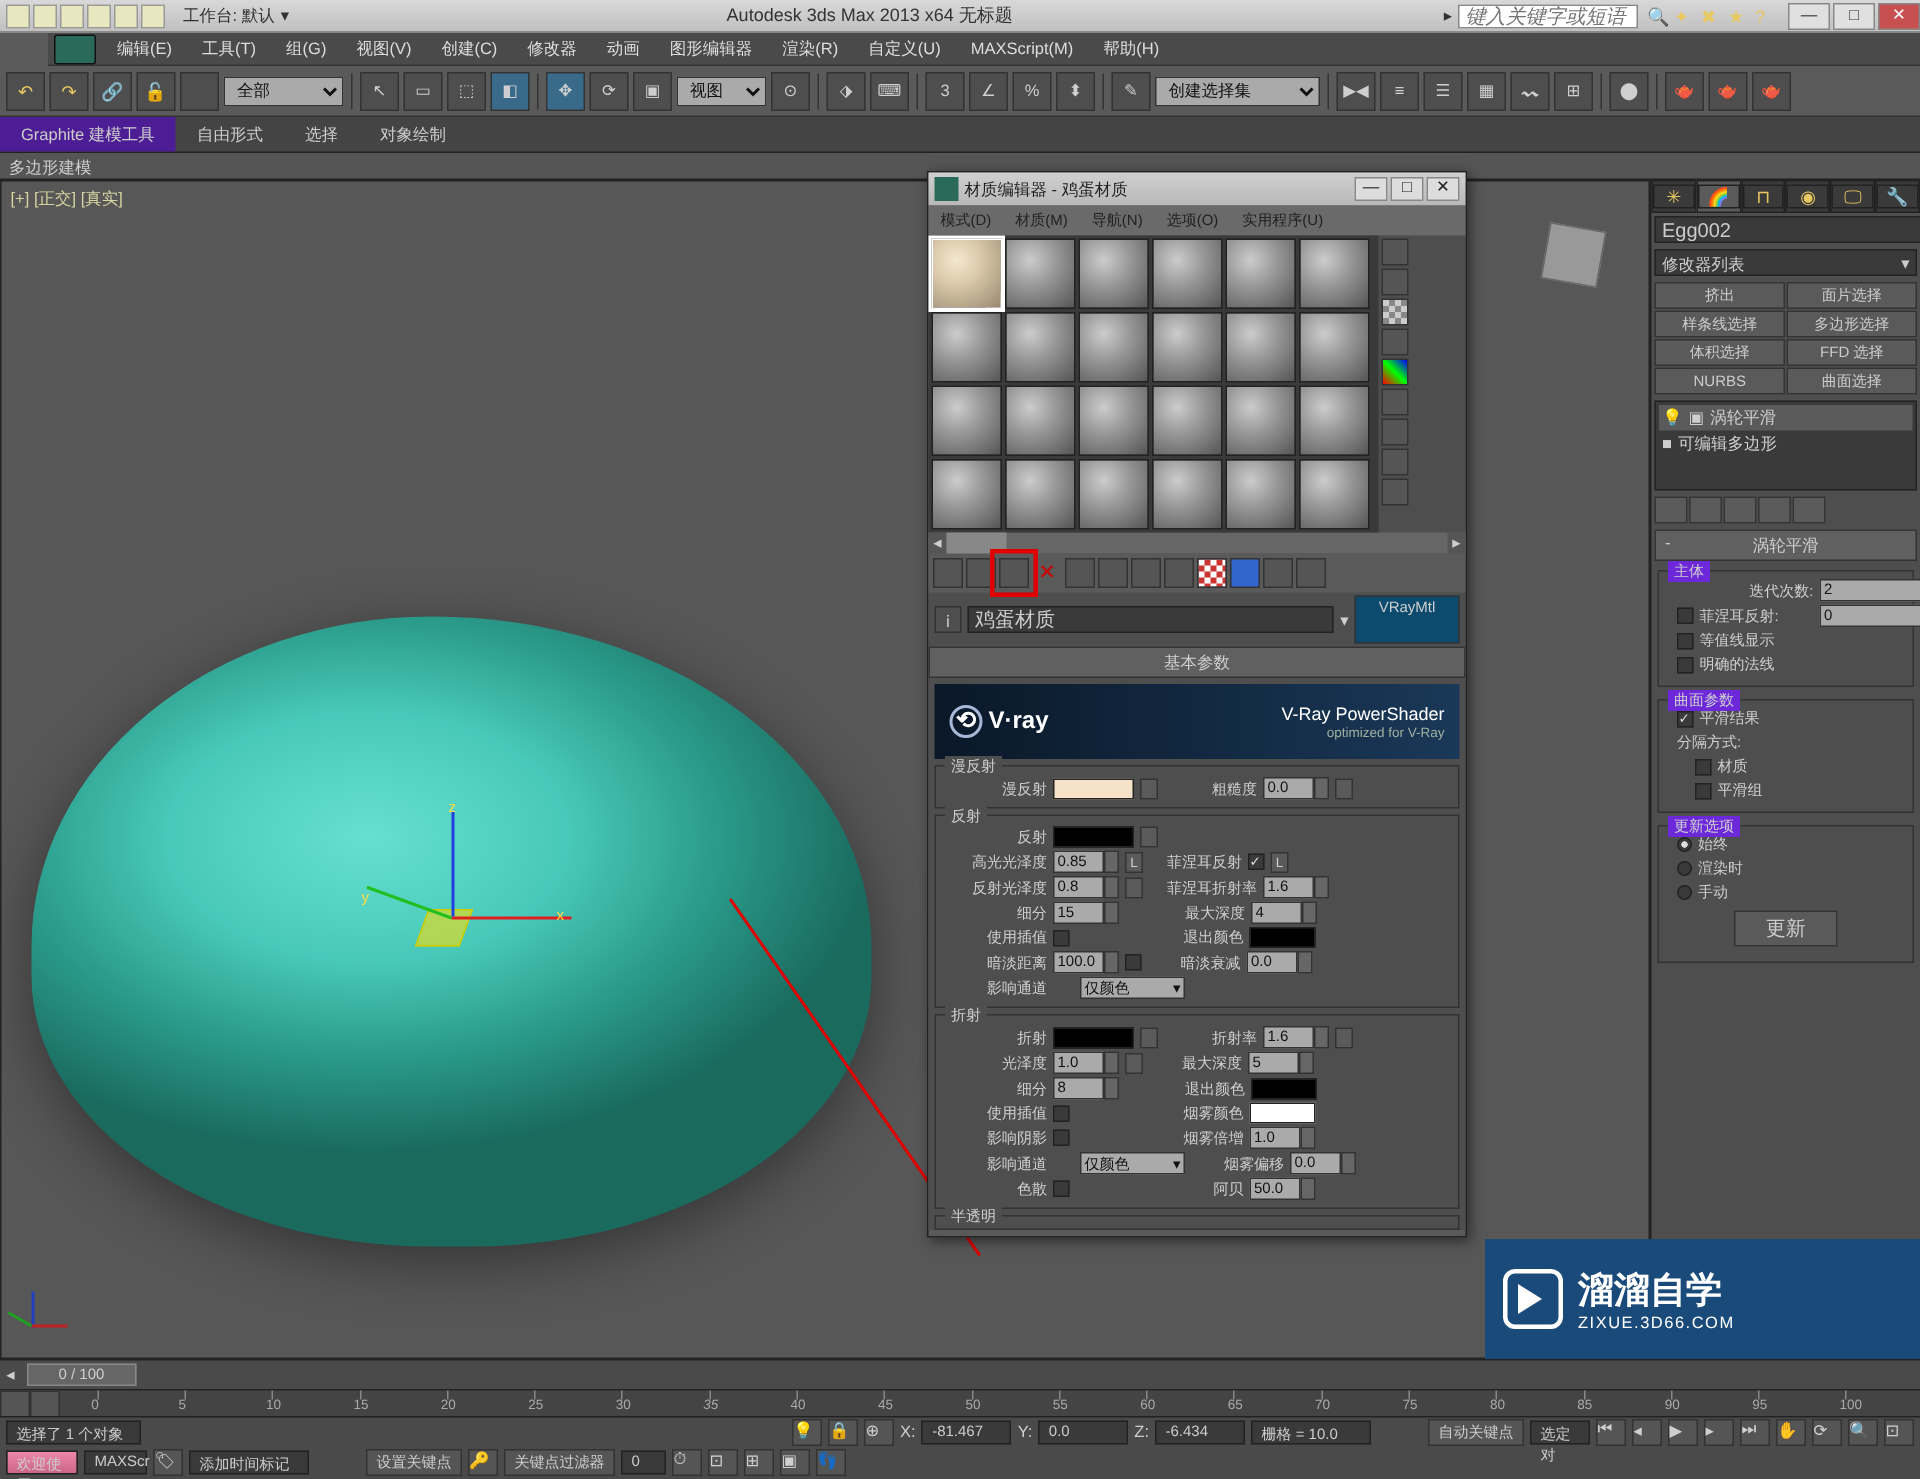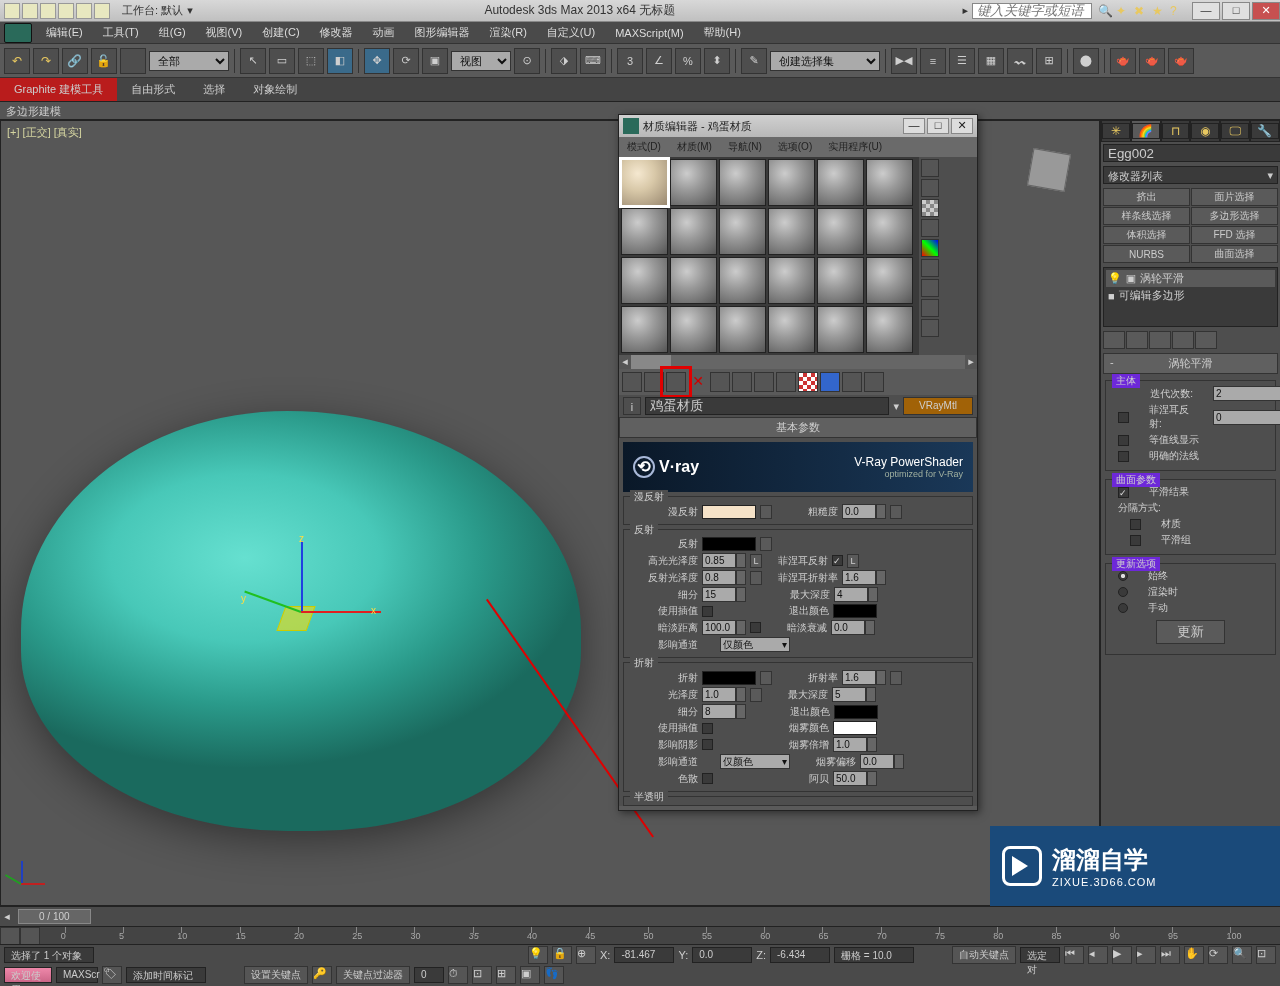--- a/index.html
+++ b/index.html
@@ -12,35 +12,35 @@
 .titlebar .ws-label { margin-left:8px; color:#333; font-size:11px; }
 .titlebar .app-title { color:#333; font-size:12px; text-align:center; flex:1; }
 .titlebar .help-search { background:#fff; border:1px solid #888; width:120px; height:16px; color:#999; padding:0 4px; font-style:italic; }
 .titlebar .help-icons { display:flex; gap:4px; padding:0 6px; }
 .titlebar .help-icons span { width:14px; height:14px; }
 .titlebar .winbtns { display:flex; }
 .titlebar .winbtns div { width:28px; height:18px; background:#e0e0e0; border:1px solid #888; margin-left:2px; text-align:center; line-height:14px; color:#333; font-size:11px; }
 .titlebar .winbtns .close { background:#c75050; color:#fff; }
 
 
-.menubar { height:22px; background:#4a4a4a; display:flex; align-items:center; border-bottom:1px solid #333; }
+.menubar { height:22px; background:#4a4a4a; display:flex; align-items:center; border-bottom:1px solid #333;margin-left:32px; }
 .menubar .app-icon { width:28px; height:20px; background:#2a6a5a; border:1px solid #111; margin:0 4px; border-radius:2px; }
 .menubar span { padding:0 10px; color:#ddd; cursor:default; }
 
 
 .maintb { height:34px; background:#5a5a5a; display:flex; align-items:center; gap:3px; padding:0 4px; border-bottom:1px solid #333; }
 .tbbtn { width:26px; height:26px; background:#4e4e4e; border:1px solid #333; display:flex; align-items:center; justify-content:center; }
 .tbbtn.active { background:#3a6a8a; }
 .tbsep { width:1px; height:24px; background:#333; margin:0 2px; }
 .tb-select { height:20px; background:#aaa; border:1px solid #333; color:#111; padding:0 4px; font-size:11px; }
 
 
 .ribbon { height:24px; background:#444; border-bottom:1px solid #222; display:flex; }
 .ribbon .tab { padding:4px 14px; color:#ccc; }
-.ribbon .tab.active { background:#b91c1c; }
+.ribbon .tab.active { background:#4c1d95; }
 .ribbon2 { height:18px; background:#555; border-bottom:1px solid #222; padding:2px 6px; color:#ccc; font-size:11px; }
 
 
 .main { position:absolute; top:120px; left:0; right:0; bottom:80px; display:flex; }
 .viewport { flex:1; background:#575757; position:relative; border:1px solid #222; overflow:hidden; }
 .viewport .vlabel { position:absolute; top:4px; left:6px; color:#d4d4a0; font-size:11px; }
 .egg { position:absolute; left:20px; top:290px; width:560px; height:420px; background:radial-gradient(ellipse 60% 50% at 40% 35%, #66e0d0 0%, #48c8b8 40%, #2a9a8a 70%, #1a6a5e 100%); border-radius:50% 55% 50% 50% / 55% 55% 45% 45%; filter:drop-shadow(0 10px 20px rgba(0,0,0,.4)); }
 .gizmo { position:absolute; left:240px; top:430px; width:120px; height:120px; }
 .gizmo .axx { position:absolute; left:50%; top:50%; width:80px; height:2px; background:#e02020; transform-origin:left; }
 .gizmo .axy { position:absolute; left:50%; top:50%; width:60px; height:2px; background:#20c020; transform-origin:left; transform:rotate(200deg); }
@@ -62,21 +62,21 @@
 .cp-mod-sel { background:#3a3a3a; border:1px solid #222; color:#ccc; padding:2px 4px; margin:2px; height:18px; display:flex; justify-content:space-between; }
 .cp-btnrow { display:flex; flex-wrap:wrap; gap:1px; padding:2px; }
 .cp-btnrow button { flex:1 1 48%; height:18px; background:#5a5a5a; border:1px solid #333; color:#ccc; font-size:10px; }
 .cp-stack { background:#3a3a3a; border:1px solid #222; margin:2px; height:60px; padding:2px; }
 .cp-stack-row { display:flex; align-items:center; gap:4px; padding:1px 2px; }
 .cp-stack-row.sel { background:#5a5a5a; }
 .cp-btnbar { display:flex; gap:1px; padding:2px; }
 .cp-btnbar span { width:22px; height:18px; background:#5a5a5a; border:1px solid #333; }
 .rollout-hdr { background:#606060; border:1px solid #333; padding:2px 6px; margin:2px; text-align:center; position:relative; }
 .rollout-hdr::before { content:'-'; position:absolute; left:6px; }
-.param-row { display:flex; align-items:center; padding:1px 8px; gap:20px; }
+.param-row { display:flex; align-items:center; padding:1px 8px; gap:4px; }
 .param-row label { flex:1; text-align:right; font-size:10px; }
 .spinner { display:flex; width:50px; height:15px; }
 .spinner input { flex:1; background:#aaa; border:1px solid #333; color:#111; font-size:10px; padding:0 2px; }
 .chk { width:11px; height:11px; background:#3a3a3a; border:1px solid #222; }
 .chk.on::after { content:'✓'; color:#ddd; font-size:9px; position:relative; top:-2px; }
 .radio { width:10px; height:10px; border-radius:50%; background:#3a3a3a; border:1px solid #222; }
 .radio.on { background:radial-gradient(circle, #ddd 35%, #3a3a3a 40%); }
 .group { border:1px solid #333; margin:4px; padding:4px 4px 6px; position:relative; }
 .group .gtitle { position:absolute; top:-7px; left:6px; background:#6d28d9; padding:0 4px; font-size:10px; }
 .wide-btn { background:#5a5a5a; border:1px solid #333; color:#ccc; padding:2px 20px; margin:4px auto; display:block; }
@@ -98,21 +98,21 @@
 .slot .tri { position:absolute; bottom:0; right:0; width:0; height:0; border:5px solid transparent; border-bottom-color:#fff; border-right-color:#fff; }
 .me-sidetb { width:22px; display:flex; flex-direction:column; gap:2px; padding:2px; }
 .me-sidetb span { width:18px; height:18px; background:#555; border:1px solid #333; }
 .me-scroll { height:14px; background:#666; display:flex; }
 .me-scroll .thumb { width:40px; background:#888; }
 .me-toolbar { display:flex; gap:2px; padding:3px; background:#5a5a5a; align-items:center; }
 .me-toolbar span { width:20px; height:20px; background:#555; border:1px solid #333; }
 .me-toolbar span.del { color:#c00; font-size:14px; text-align:center; line-height:18px; border:none; background:none; }
 .me-namerow { display:flex; padding:2px 4px; gap:4px; align-items:center; }
 .me-namerow input { flex:1; background:#3a3a3a; border:1px solid #222; color:#ccc; padding:2px 4px; height:18px; }
-.me-namerow .type-btn { width:70px; height:18px; background:#a16207; border:1px solid #333; text-align:center; line-height:16px; font-size:10px; }
+.me-namerow .type-btn { width:70px; height:32px; background:#0c4a6e; border:1px solid #333; text-align:center; line-height:16px; font-size:10px; }
 .me-roll-hdr { background:#606060; border:1px solid #333; padding:2px; text-align:center; font-size:11px; }
 .vray-banner { margin:4px; height:50px; background:linear-gradient(90deg,#0a1828 0%, #1a3858 100%); display:flex; align-items:center; padding:0 10px; color:#fff; }
 .vray-logo { font-size:16px; font-weight:bold; display:flex; align-items:center; gap:4px; }
 .vray-logo .circ { width:22px; height:22px; border:2px solid #a8b8d8; border-radius:50%; text-align:center; line-height:18px; }
 .vray-tag { margin-left:auto; font-size:12px; text-align:right; }
 .vray-tag .s { font-size:9px; color:#a0b0a0; }
 .me-group { border:1px solid #333; margin:4px; padding:6px 4px 4px; position:relative; background:#4e4e4e; }
 .me-group .gt { position:absolute; top:-7px; left:6px; background:#4e4e4e; padding:0 4px; font-size:10px; }
 .me-row { display:flex; align-items:center; gap:4px; padding:1px 2px; }
 .me-row label { text-align:right; font-size:10px; white-space:nowrap; }

